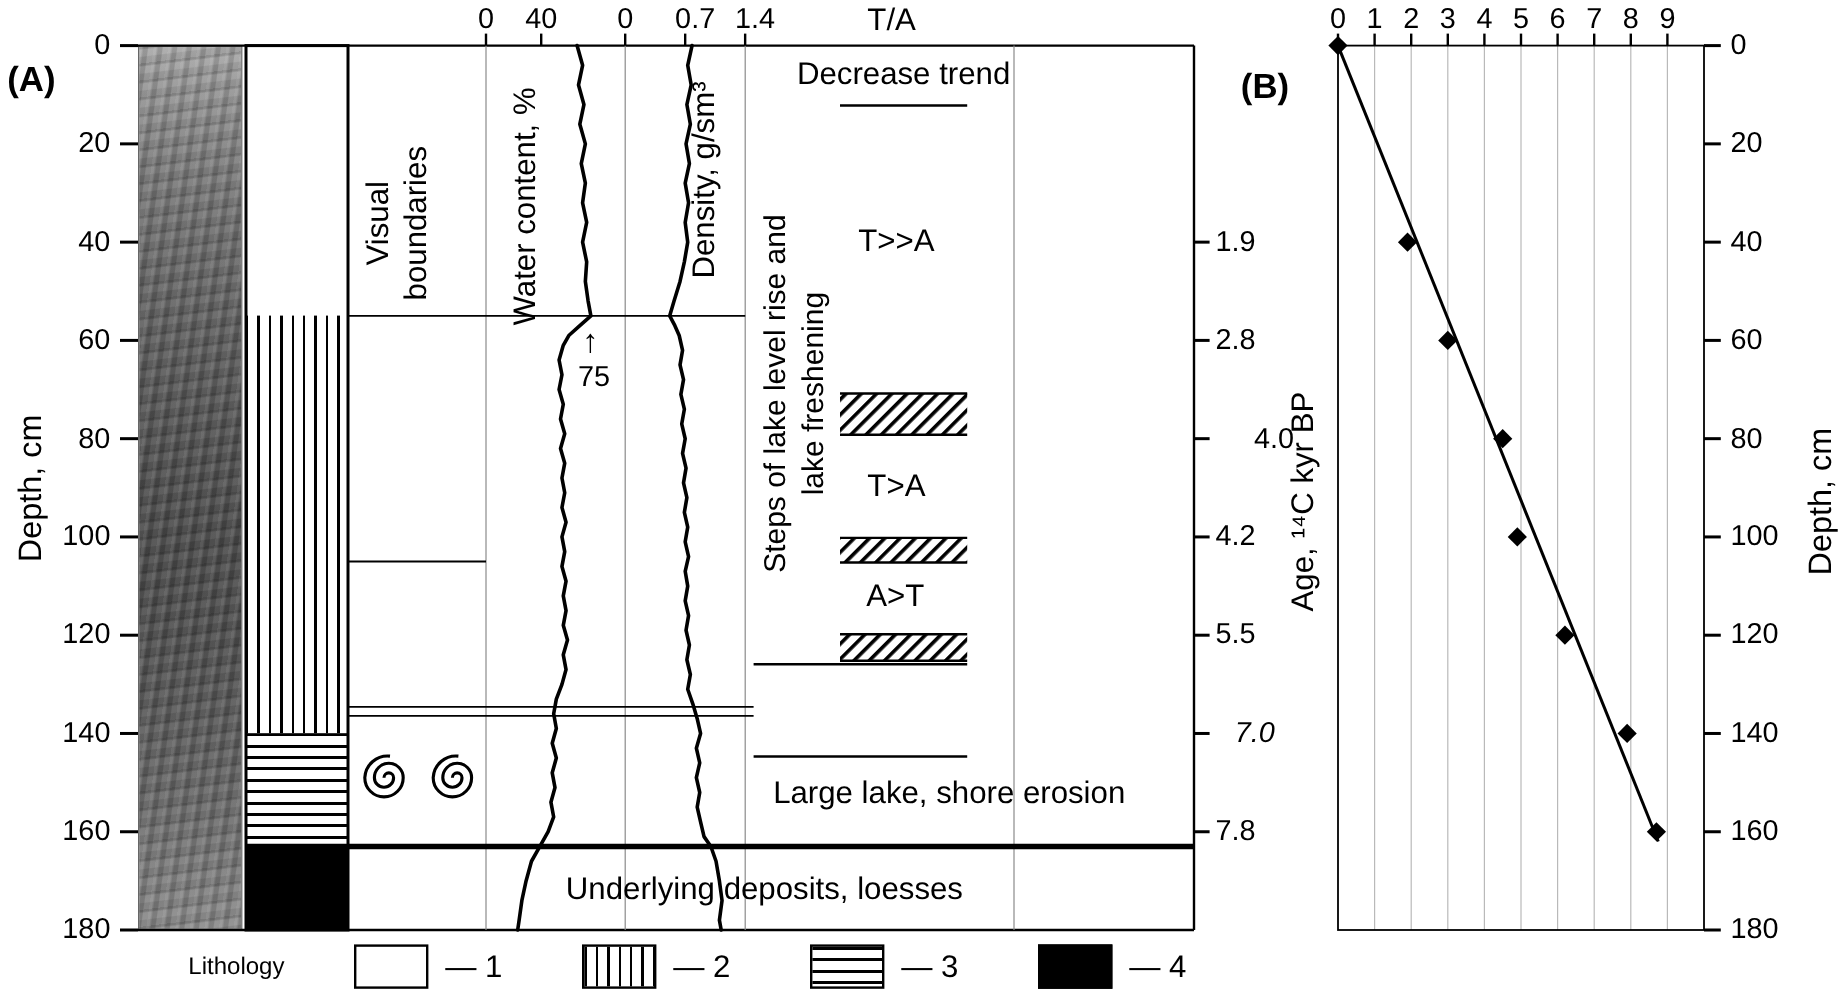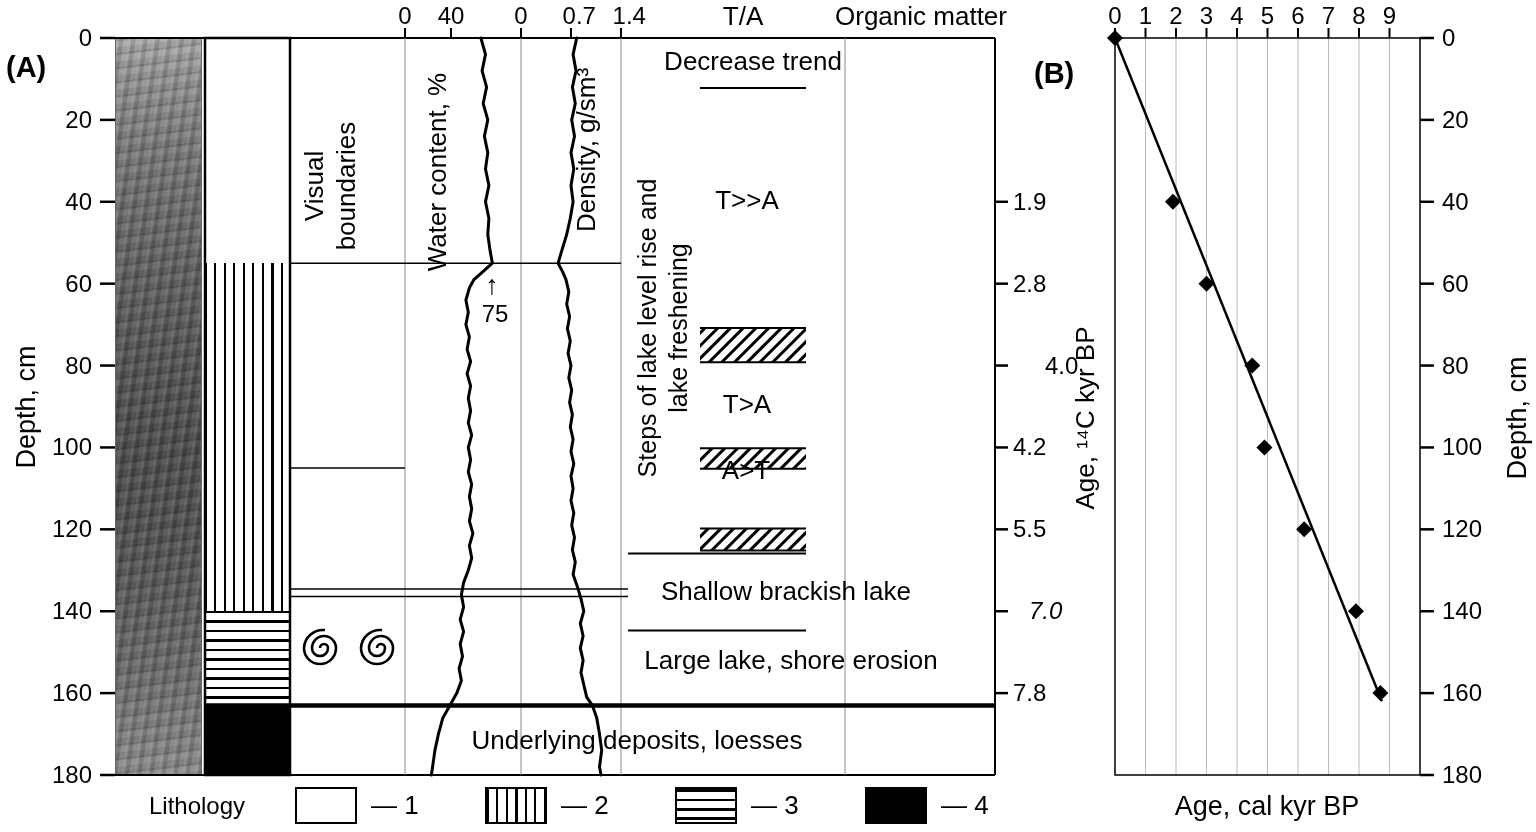--- a/index.html
+++ b/index.html
@@ -193,41 +193,38 @@
       <div class="tick" style="left: 1442px; top: 679.111px;">160</div>
       <div class="tick" style="left: 1442px; top: 761px;">180</div>
     </div>
 
   <div class="lbl panel-label" style="left:6px;top:50px">(A)</div>
   <div class="lbl rot" style="left:26px;top:407px;font-size:27px">Depth, cm</div>
   <div class="lbl rot wrap" style="left:331px;top:186px;width:175px">Visual boundaries</div>
   <div class="lbl rot" style="left:438px;top:172px">Water content, %</div>
   <div class="lbl rot" style="left:587px;top:150px">Density, g/sm³</div>
   <div class="lbl c" style="left:743px;top:17px">T/A</div>
-  <div class="lbl c" style="left:921px;top:17px">Organic matter</div>
   <div class="lbl rot wrap" style="left:662px;top:328px;width:330px;font-size:25px">Steps of lake level rise and lake freshening</div>
 
   <div class="lbl c" style="left:753px;top:62px">Decrease trend</div>
   <div class="lbl c" style="left:747px;top:201px">T&gt;&gt;A</div>
   <div class="lbl c" style="left:747px;top:405px">T&gt;A</div>
-  <div class="lbl c" style="left:746px;top:471px">A&gt;T</div>
-  <div class="lbl c" style="left:786px;top:592px">Shallow brackish lake</div>
+  <div class="lbl c" style="left:746px;top:497px">A&gt;T</div>
   <div class="lbl c" style="left:791px;top:661px">Large lake, shore erosion</div>
   <div class="lbl c" style="left:637px;top:741px">Underlying deposits, loesses</div>
 
   <div class="lbl c" style="left:492px;top:285px;font-size:27px">↑</div>
   <div class="lbl c" style="left:495px;top:314px;font-size:24px">75</div>
 
   <div class="lbl rot" style="left:1086px;top:418px">Age, ¹⁴C kyr BP</div>
 
   <div class="lbl panel-label" style="left:1034px;top:56px">(B)</div>
-  <div class="lbl c" style="left:1267px;top:806px;font-size:27px">Age, cal kyr BP</div>
   <div class="lbl rot" style="left:1517px;top:418px;font-size:27px">Depth, cm</div>
 
-  <div class="lbl c" style="left:197px;top:806px;font-size:24px">Lithology</div>
+  <div class="lbl c" style="left:197px;top:806px;font-size:20px">Lithology</div>
   <div class="legend-item" style="left:295px">
     <span class="legend-box pat-blank"></span>
     <span class="legend-label">— 1</span>
   </div>
   <div class="legend-item" style="left:485px">
     <span class="legend-box pat-vstripes"></span>
     <span class="legend-label">— 2</span>
   </div>
   <div class="legend-item" style="left:675px">
     <span class="legend-box pat-hstripes"></span>

